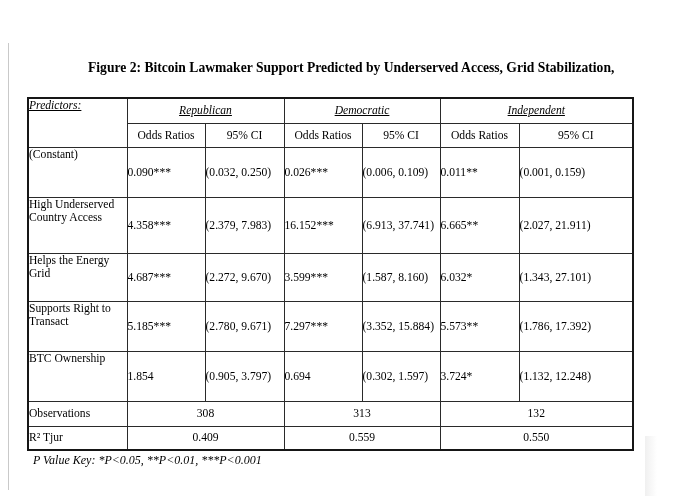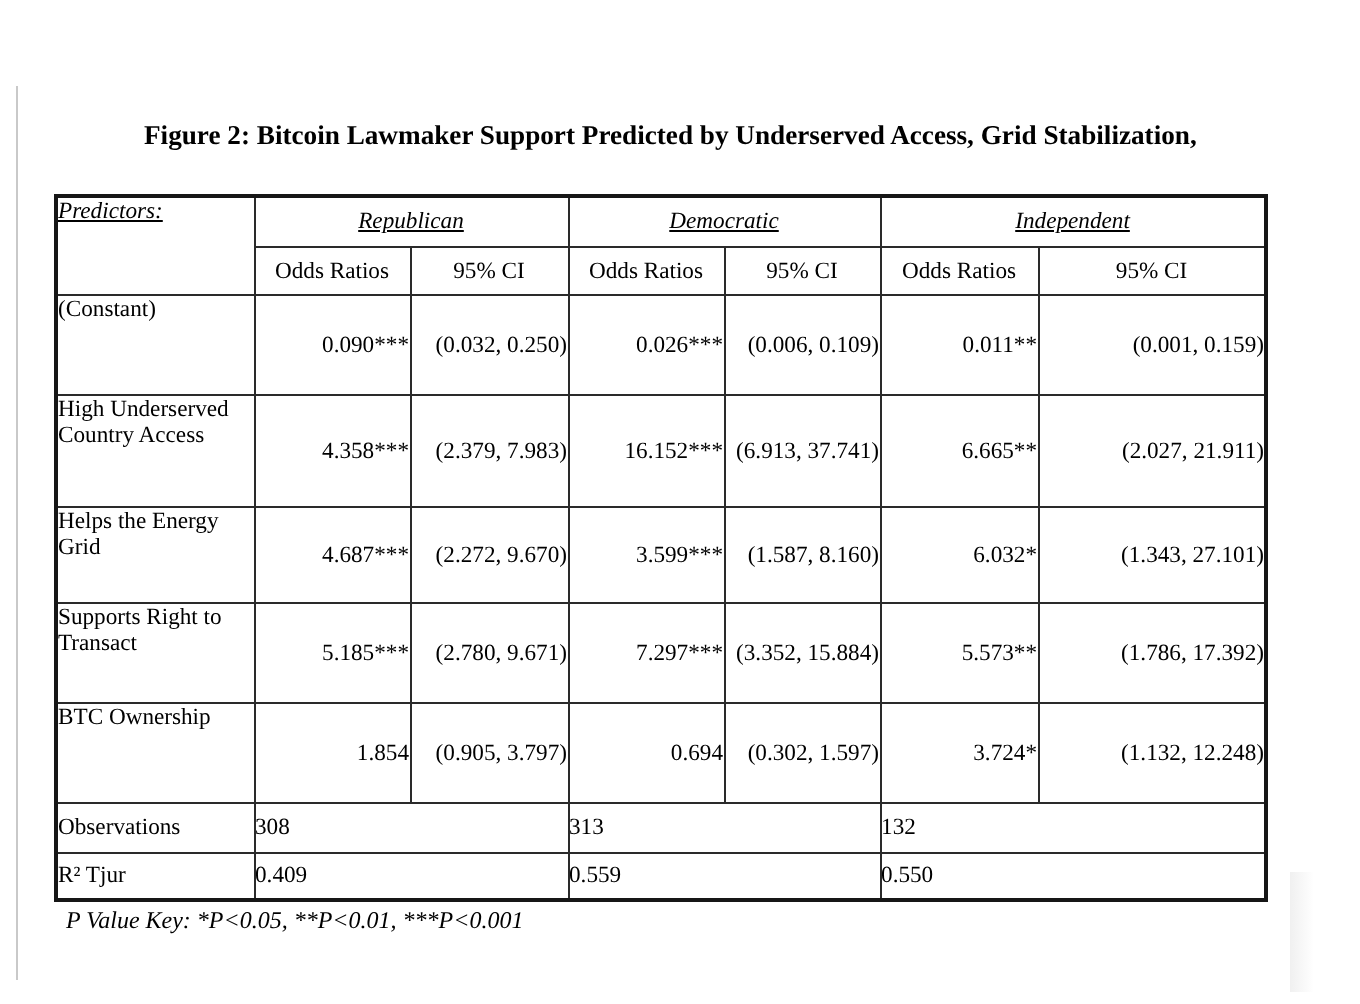--- a/index.html
+++ b/index.html
@@ -16,21 +16,21 @@
     position: absolute; left: 8px; top: 43px;
     width: 1px; height: 447px; background: #c9c9c9;
   }
   .page-shadow {
     position: absolute; left: 645px; top: 436px;
     width: 12px; height: 60px;
     background: linear-gradient(to right, #ececec, rgba(255,255,255,0));
     opacity: 0.8;
   }
   .figure-title {
-    position: absolute; left: 72px; top: 58px;
+    position: absolute; left: 88px; top: 58px;
     font-weight: bold; font-size: 13.6px; line-height: 20px;
     white-space: nowrap;
   }
   table.results {
     position: absolute; left: 27px; top: 97px;
     width: 605px;
     border-collapse: collapse;
     table-layout: fixed;
     border: 2px solid #161616;
   }
@@ -49,26 +49,26 @@
     text-align: center; vertical-align: middle;
     font-style: italic; text-decoration: underline;
     font-size: 11.8px;
   }
   td.sub-cell { text-align: center; vertical-align: middle; margin-left: 16px; }
   td.plabel {
     text-align: left; vertical-align: top;
     padding: 5px 6px 2px 6px;
     line-height: 13.5px;
   }
-  td.val { text-align: right; vertical-align: middle; }
+  td.val { text-align: left; vertical-align: middle; }
   td.sumlabel {
     text-align: left; vertical-align: middle;
     padding: 2px 6px;
   }
-  td.sumval { text-align: left; vertical-align: middle; margin-left: 18px; }
+  td.sumval { text-align: center; vertical-align: middle; margin-left: 18px; }
   tr.hr1 { height: 25px; padding-left: 36px; }
   tr.hr2 { height: 24px; }
   tr.r-constant { height: 50px; }
   tr.r-access { height: 56px; }
   tr.r-grid { height: 48px; padding-left: 29px; }
   tr.r-transact { height: 50px; }
   tr.r-btc { height: 50px; margin-top: 16px; }
   tr.r-obs { height: 25px; }
   tr.r-tjur { height: 24px; }
   .footnote {

